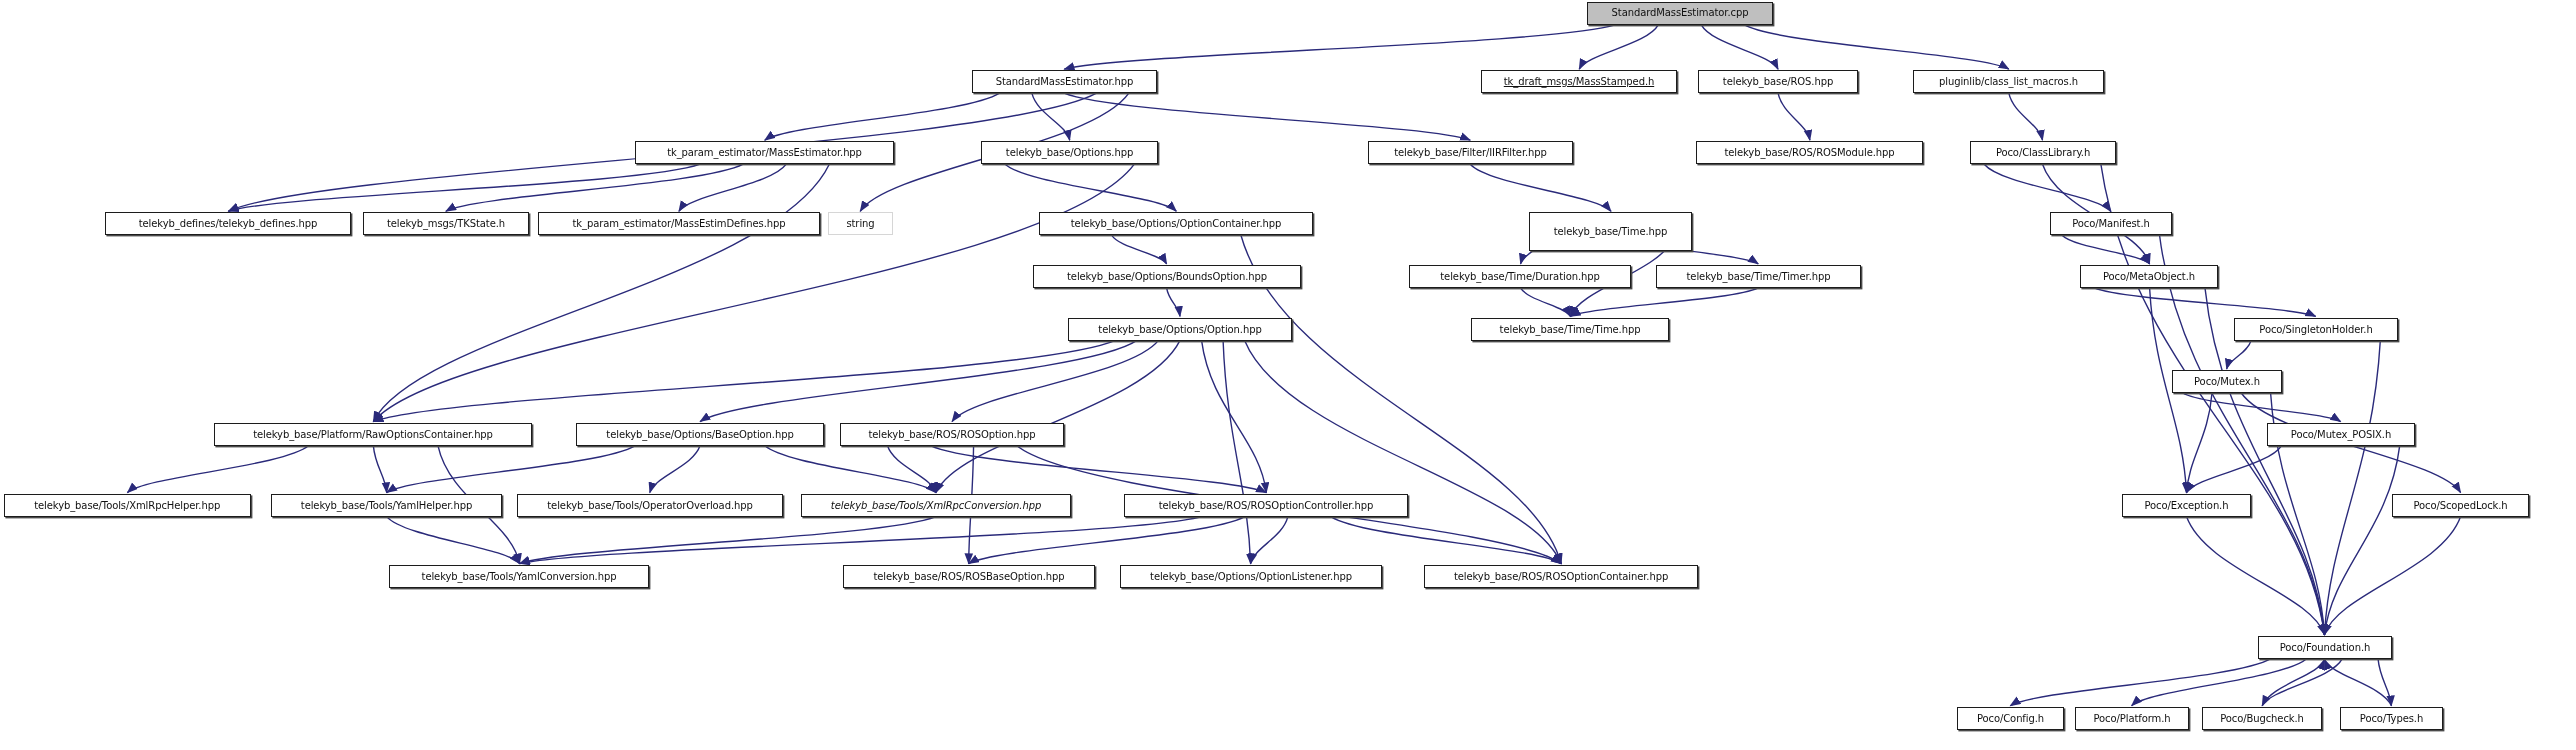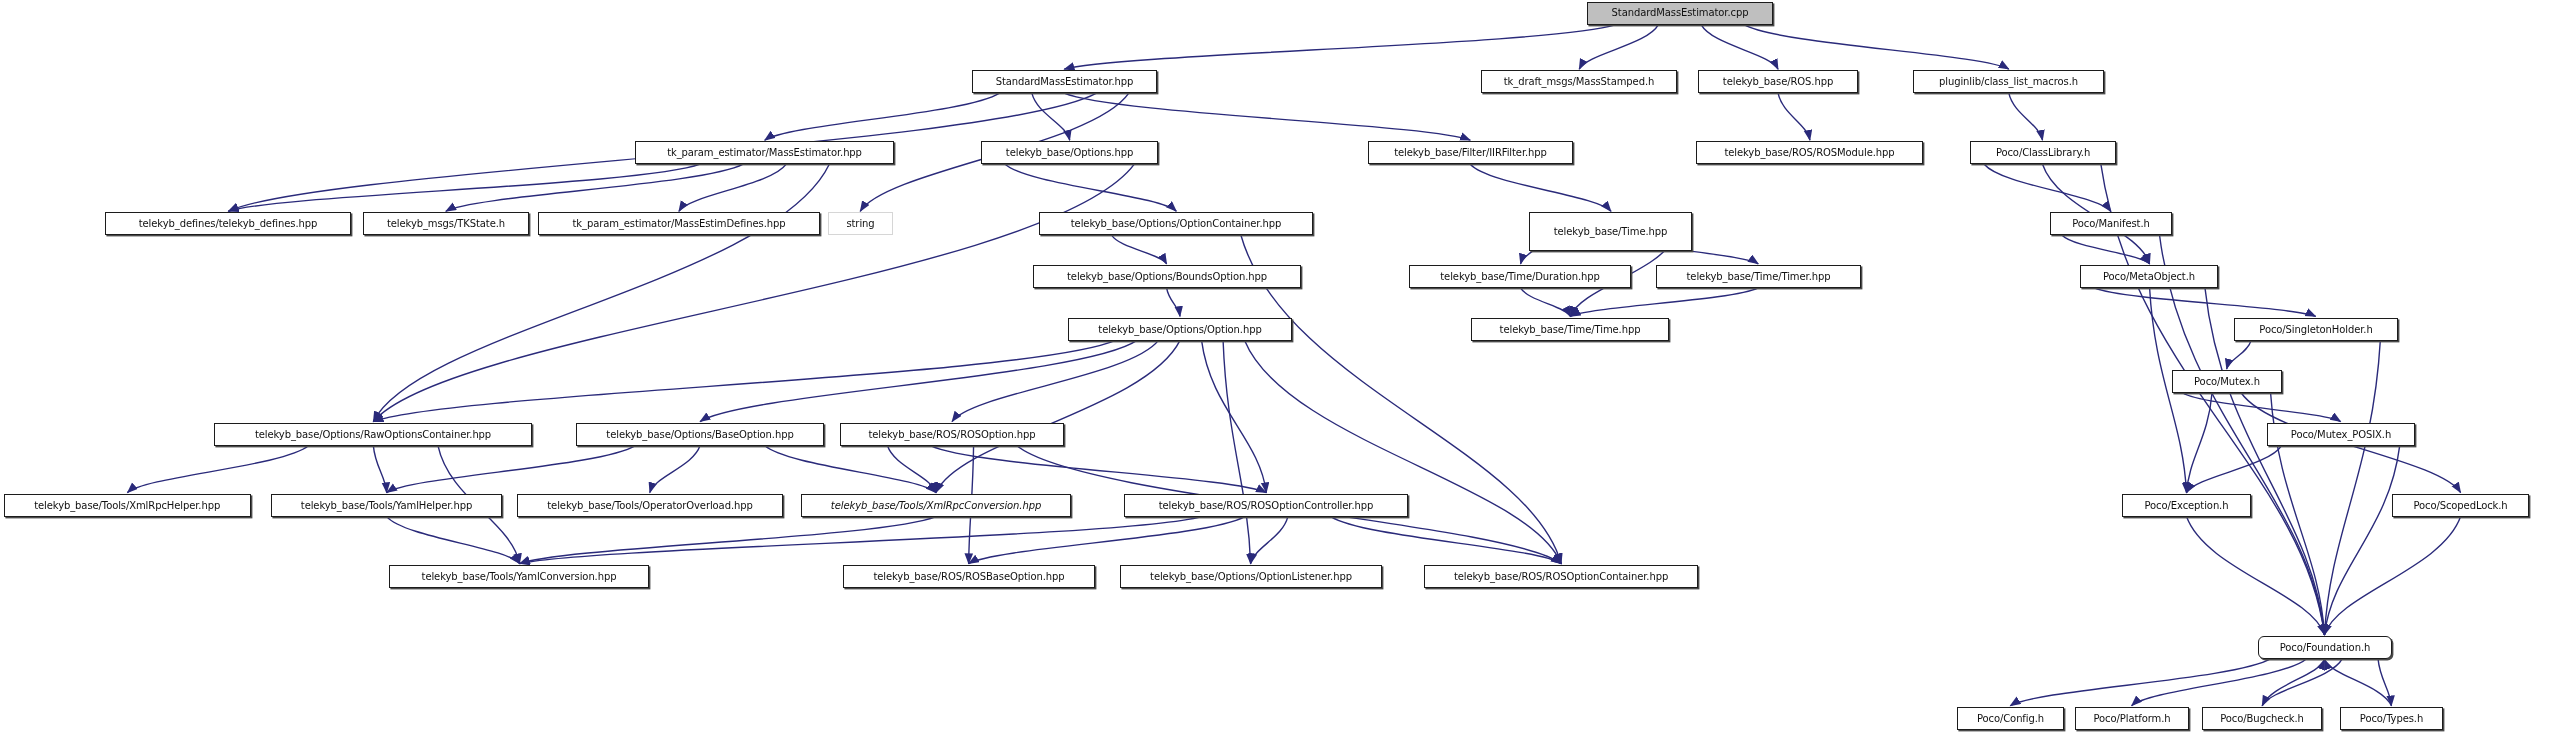--- a/index.html
+++ b/index.html
@@ -137,21 +137,21 @@
         <path d="M2591,765 C2580.85,742.5 2525.75,732.5 2518.5,715" fill="none" stroke="#2a2a7a" stroke-width="1.5" marker-end="url(#arrow)"></path>
       </g>
   </svg>
   <div id="nodes-layer">
       <div class="node root" style="left: 1587px; top: 1.8px; width: 186px; height: 23px;">
         <span class="label">StandardMassEstimator.cpp</span>
       </div>
       <div class="node" style="left: 972px; top: 70px; width: 185px; height: 23px;">
         <span class="label">StandardMassEstimator.hpp</span>
       </div>
-      <div class="node" style="left: 1481px; top: 70px; width: 196px; height: 23px;">
+      <div class="node" style="left: 1481px; top: 70px; width: 196px; height: 23px; text-decoration: underline;">
         <span class="label">tk_draft_msgs/MassStamped.h</span>
       </div>
       <div class="node" style="left: 1698px; top: 70px; width: 160px; height: 23px;">
         <span class="label">telekyb_base/ROS.hpp</span>
       </div>
       <div class="node" style="left: 1913px; top: 70px; width: 191px; height: 23px;">
         <span class="label">pluginlib/class_list_macros.h</span>
       </div>
       <div class="node" style="left: 635px; top: 141px; width: 259px; height: 23px;">
         <span class="label">tk_param_estimator/MassEstimator.hpp</span>
@@ -207,21 +207,21 @@
       <div class="node" style="left: 1471px; top: 318px; width: 198px; height: 23px;">
         <span class="label">telekyb_base/Time/Time.hpp</span>
       </div>
       <div class="node" style="left: 2234px; top: 318px; width: 164px; height: 23px;">
         <span class="label">Poco/SingletonHolder.h</span>
       </div>
       <div class="node" style="left: 2172px; top: 370px; width: 110px; height: 23px;">
         <span class="label">Poco/Mutex.h</span>
       </div>
       <div class="node" style="left: 214px; top: 423px; width: 318px; height: 23px;">
-        <span class="label">telekyb_base/Options/RawOptionsContainer.hpp</span>
+        <span class="label">telekyb_base/Platform/RawOptionsContainer.hpp</span>
       </div>
       <div class="node" style="left: 576px; top: 423px; width: 248px; height: 23px;">
         <span class="label">telekyb_base/Options/BaseOption.hpp</span>
       </div>
       <div class="node" style="left: 840px; top: 423px; width: 224px; height: 23px;">
         <span class="label">telekyb_base/ROS/ROSOption.hpp</span>
       </div>
       <div class="node" style="left: 2267px; top: 423px; width: 148px; height: 23px;">
         <span class="label">Poco/Mutex_POSIX.h</span>
       </div>
@@ -251,21 +251,21 @@
       </div>
       <div class="node" style="left: 843px; top: 565px; width: 252px; height: 23px;">
         <span class="label">telekyb_base/ROS/ROSBaseOption.hpp</span>
       </div>
       <div class="node" style="left: 1120px; top: 565px; width: 262px; height: 23px;">
         <span class="label">telekyb_base/Options/OptionListener.hpp</span>
       </div>
       <div class="node" style="left: 1424px; top: 565px; width: 274px; height: 23px;">
         <span class="label">telekyb_base/ROS/ROSOptionContainer.hpp</span>
       </div>
-      <div class="node" style="left: 2258px; top: 636px; width: 134px; height: 23px; border-radius: 6px;">
+      <div class="node" style="left: 2258px; top: 636px; width: 134px; height: 23px;">
         <span class="label">Poco/Foundation.h</span>
       </div>
       <div class="node" style="left: 1957px; top: 707px; width: 107px; height: 23px;">
         <span class="label">Poco/Config.h</span>
       </div>
       <div class="node" style="left: 2075px; top: 707px; width: 114px; height: 23px;">
         <span class="label">Poco/Platform.h</span>
       </div>
       <div class="node" style="left: 2202px; top: 707px; width: 120px; height: 23px;">
         <span class="label">Poco/Bugcheck.h</span>

